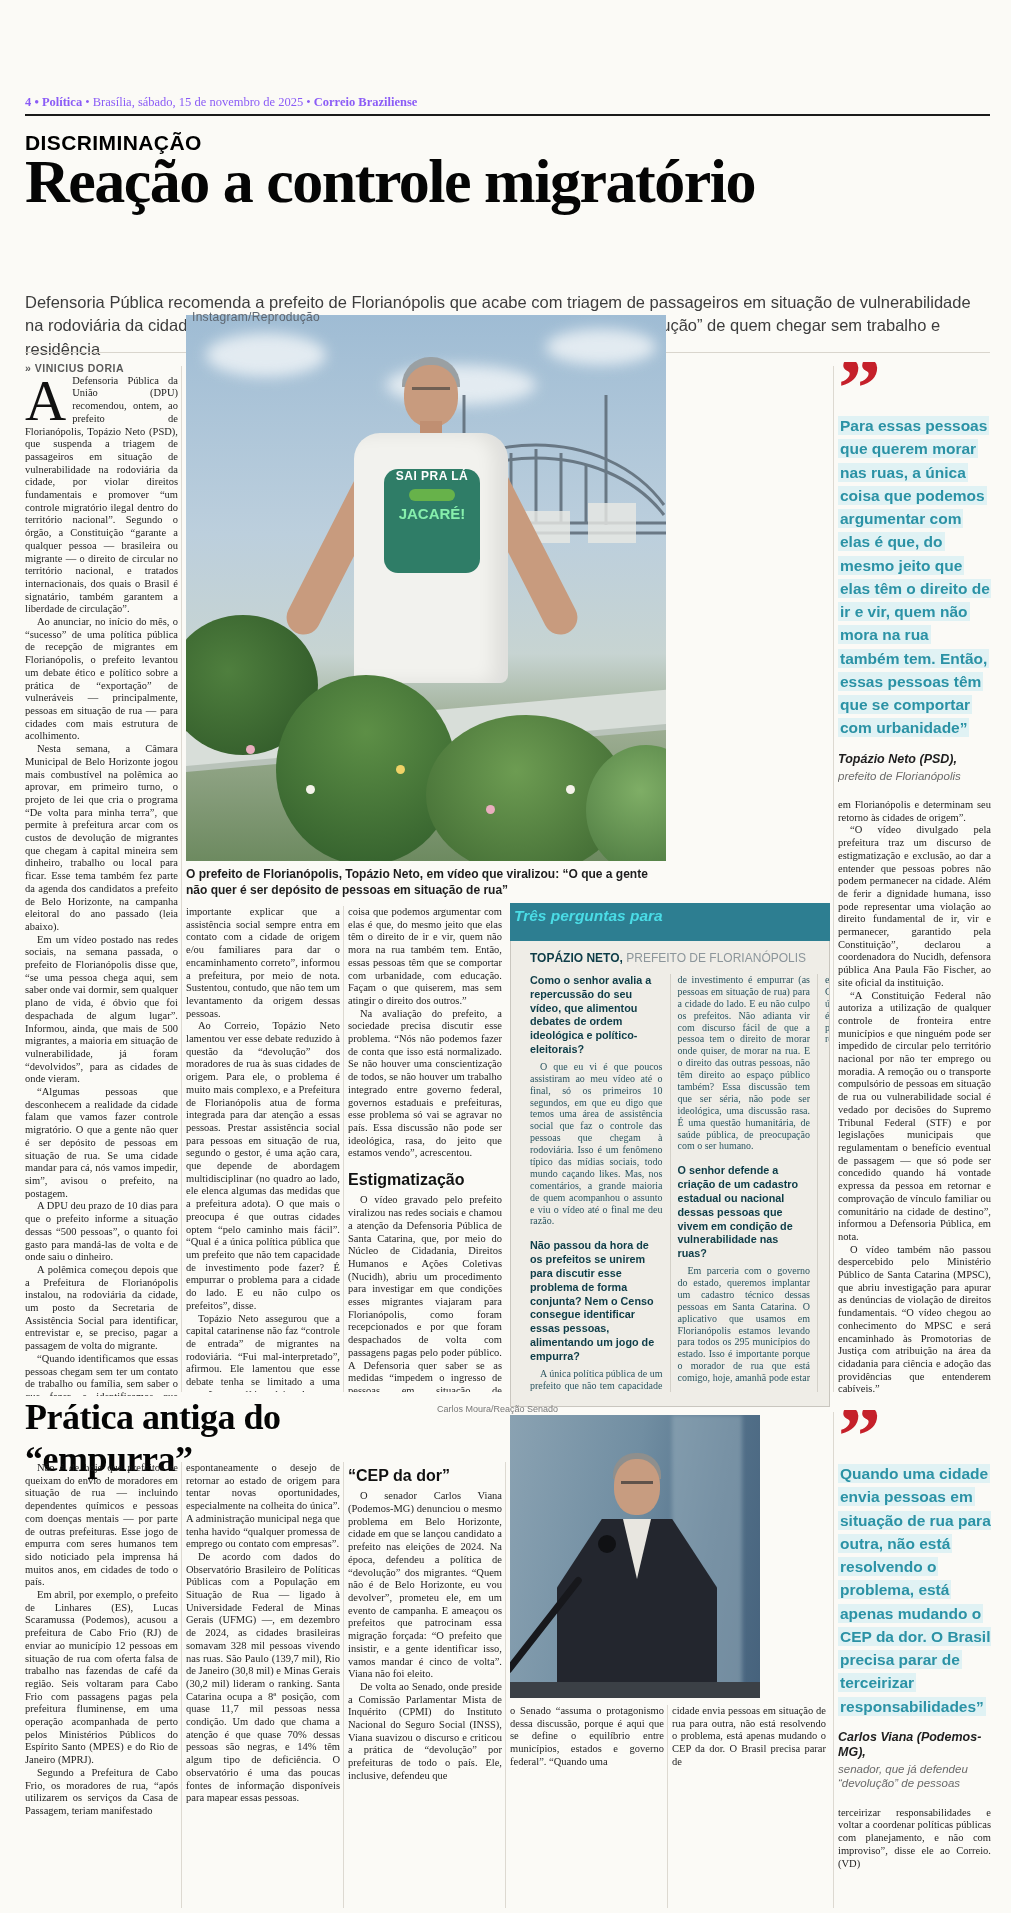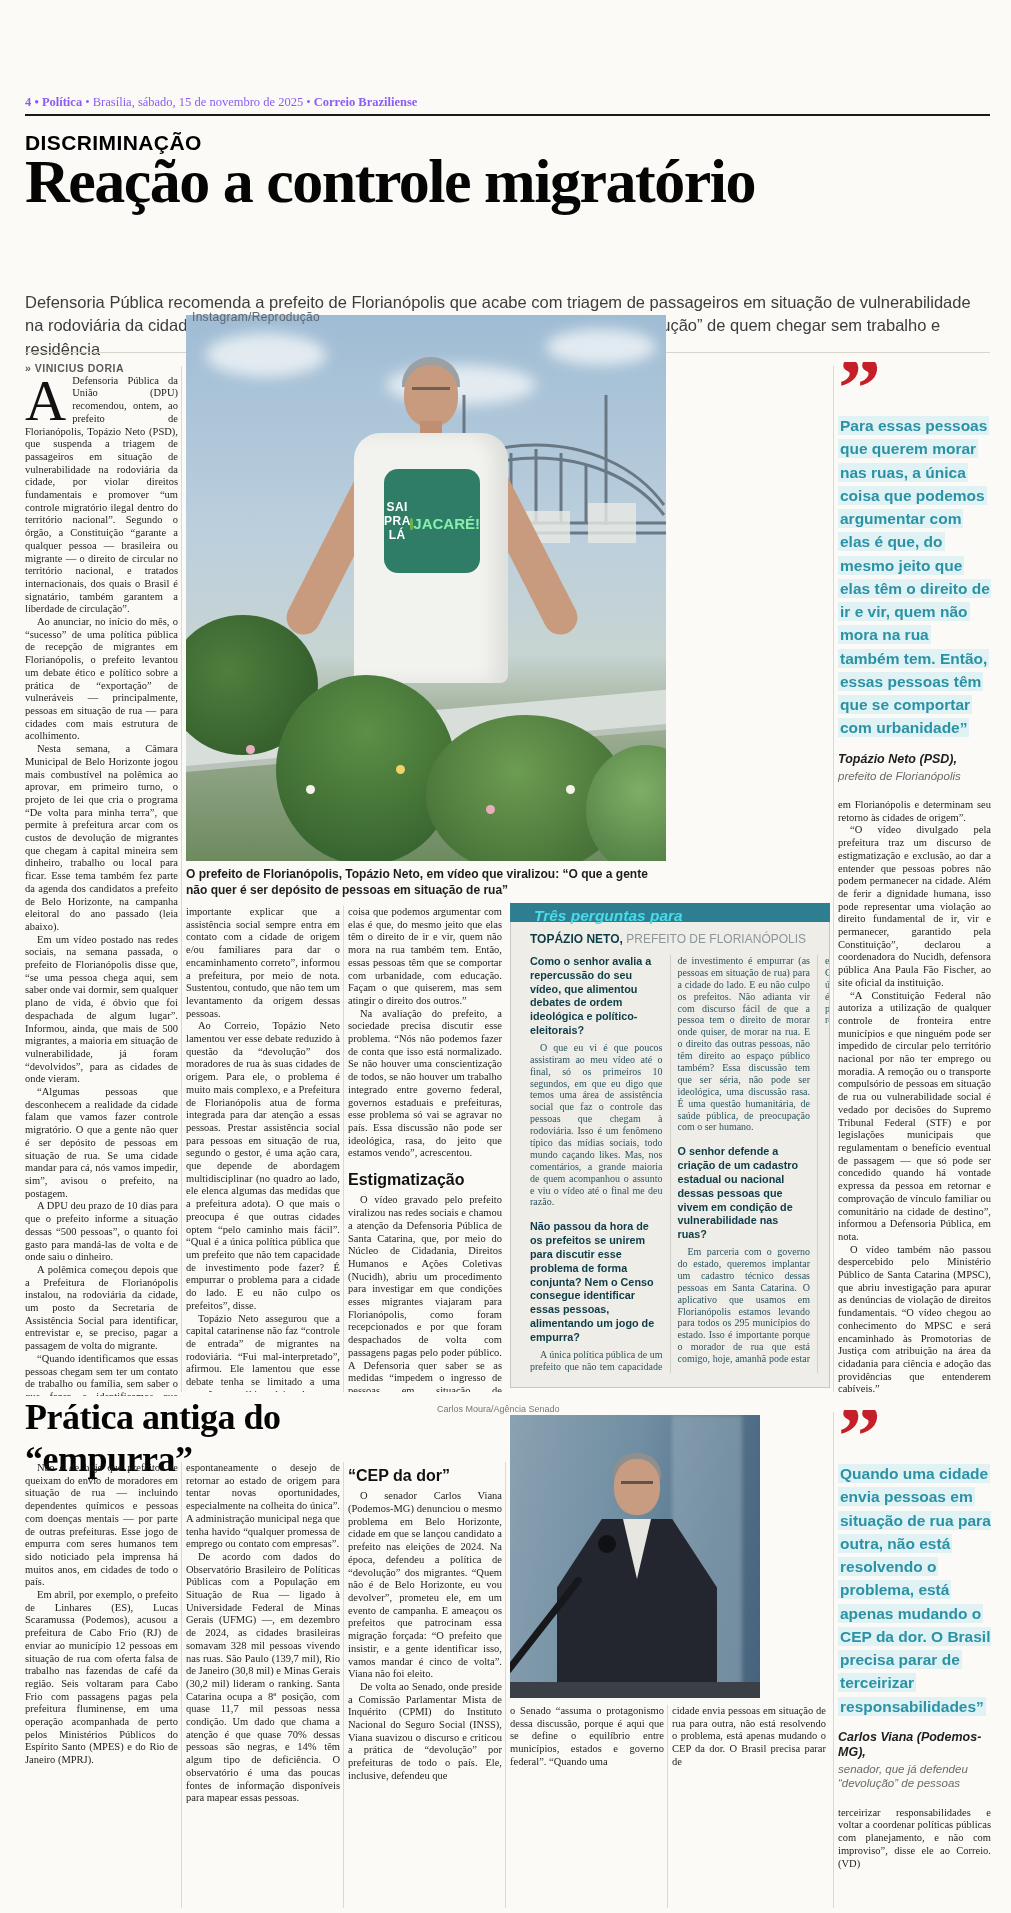--- a/index.html
+++ b/index.html
@@ -47,21 +47,21 @@
   .p1-hair{position:absolute;left:86px;top:0;width:58px;height:30px;border-radius:28px 28px 0 0;background:#9aa0a3;}
   .p1-head{position:absolute;left:88px;top:8px;width:54px;height:62px;border-radius:46%;background:#c89b7e;}
   .p1-glasses{position:absolute;left:96px;top:30px;width:38px;height:7px;border-top:3px solid #4a4642;opacity:.7;}
   .p1-neck{position:absolute;left:104px;top:64px;width:22px;height:16px;background:#c08f72;}
   .p1-shirt{position:absolute;left:38px;top:76px;width:154px;height:250px;border-radius:26px 26px 8px 8px;
             background:#f2f2ee;box-shadow:inset -14px 0 18px rgba(0,0,0,.08);}
   .p1-arm{position:absolute;top:96px;width:34px;height:190px;border-radius:18px;background:#c89b7e;}
   .p1-arm.l{left:6px;transform:rotate(27deg);}
   .p1-arm.r{right:4px;transform:rotate(-27deg);}
   .p1-badge{position:absolute;left:68px;top:112px;width:96px;height:104px;border-radius:14px;
-            background:#2f7d67;display:flex;flex-direction:row;align-items:center;justify-content:flex-start;
+            background:#2f7d67;display:flex;flex-direction:column;align-items:center;justify-content:flex-start;
             text-align:center;color:#fff;font-family:"Liberation Sans",sans-serif;font-weight:bold;}
   .p1-badge .t1{font-size:12px;letter-spacing:.5px;}
   .p1-badge .t2{font-size:15px;margin-top:4px;color:#86efac;}
   .p1-gator{width:46px;height:12px;border-radius:8px;background:#67b24a;margin-top:6px;}
   .leaf{position:absolute;border-radius:50%;}
   .flower{position:absolute;width:9px;height:9px;border-radius:50%;}
   .credit1{position:absolute;left:192px;top:310px;font-family:"Liberation Sans",sans-serif;
            font-size:12px;color:#5d6670;letter-spacing:.3px;}
   .caption1{position:absolute;left:186px;top:866px;width:480px;font-family:"Liberation Sans",sans-serif;
             font-weight:bold;font-size:12px;line-height:1.35;color:#1d1d1d;}
@@ -73,22 +73,22 @@
            line-height:1.5;color:#2b92a5;text-align:left;}
   .pq-text span{background:#e0f2f4;-webkit-box-decoration-break:clone;box-decoration-break:clone;padding:1px 2px;}
   .pq-name{font-family:"Liberation Sans",sans-serif;font-weight:bold;font-style:italic;
            font-size:12.5px;color:#1e1e1e;margin-top:12px;text-align:left;}
   .pq-role{font-family:"Liberation Sans",sans-serif;font-style:italic;font-size:11.5px;
            color:#6a6a6a;margin-top:2px;text-align:left;line-height:1.25;}
   .pq-block{margin-bottom:16px;}
 
   
   .box{position:absolute;left:510px;top:903px;width:320px;height:492px;}
-  .box-band{height:19px;background:#2d7e91;color:#4adce6;font-family:"Liberation Sans",sans-serif;
-            font-weight:bold;font-style:italic;font-size:15.5px;line-height:26px;padding-left:24px;}
+  .box-band{height:38px;background:#2d7e91;color:#4adce6;font-family:"Liberation Sans",sans-serif;
+            font-weight:bold;font-style:italic;font-size:15.5px;line-height:26px;padding-left:4px;}
   .box-body{background:#efede7;border:1px solid #c9c6bf;border-top:none;height:466px;
             padding:10px 19px;box-sizing:border-box;overflow:hidden;}
   .box-who{font-family:"Liberation Sans",sans-serif;font-size:12px;margin:0 0 9px;}
   .box-who .n{font-weight:bold;color:#0d3c47;}
   .box-who .r{color:#8c969b;}
   .box-qa{column-count:2;column-gap:15px;column-rule:1px solid #d3d0c8;height:418px;
           font-size:10px;line-height:1.19;}
   .box-qa p{margin:0;}
   .box-qa .q{font-family:"Liberation Sans",sans-serif;font-weight:bold;color:#0d3c47;
              font-size:10.8px;line-height:1.28;margin:12px 0 4px;text-align:left;}
@@ -241,32 +241,33 @@
     </div>
     <div>
         <p class="cont">em Florianópolis e determinam seu retorno às cidades de origem”.</p>
         <p class="para">“O vídeo divulgado pela prefeitura traz um discurso de estigmatização e exclusão, ao dar a entender que pessoas pobres não podem permanecer na cidade. Além de ferir a dignidade humana, isso pode representar uma violação ao direito fundamental de ir, vir e permanecer, garantido pela Constituição”, declarou a coordenadora do Nucidh, defensora pública Ana Paula Fão Fischer, ao site oficial da instituição.</p>
         <p class="para">“A Constituição Federal não autoriza a utilização de qualquer controle de fronteira entre municípios e que ninguém pode ser impedido de circular pelo território nacional por não ter emprego ou moradia. A remoção ou o transporte compulsório de pessoas em situação de rua ou vulnerabilidade social é vedado por decisões do Supremo Tribunal Federal (STF) e por legislações municipais que regulamentam o benefício eventual de passagem — que só pode ser concedido quando há vontade expressa da pessoa em retornar e comprovação de vínculo familiar ou comunitário na cidade de destino”, informou a Defensoria Pública, em nota.</p>
         <p class="para">O vídeo também não passou despercebido pelo Ministério Público de Santa Catarina (MPSC), que abriu investigação para apurar as denúncias de violação de direitos fundamentais. “O vídeo chegou ao conhecimento do MPSC e será encaminhado às Promotorias de Justiça com atribuição na área da cidadania para ciência e adoção das providências que entenderem cabíveis.”</p>
       </div>
   </div>
 
   <h2 class="headline2">Prática antiga do “empurra”</h2>
-  <div class="credit2">Carlos Moura/Agência Senado</div>
+  <div class="credit2">Carlos Moura/Reação Senado</div>
 
   <div class="vline" style="left:181px;top:1462px;height:446px;"></div>
   <div class="vline" style="left:343px;top:1462px;height:446px;"></div>
   <div class="vline" style="left:505px;top:1462px;height:446px;"></div>
   <div class="vline" style="left:667px;top:1705px;height:203px;"></div>
   <div class="vline" style="left:833px;top:1412px;height:496px;"></div>
 
   <div class="col" style="left:25px;top:1462px;width:153px;height:446px;">
     <div>
         <p class="para">Não é de hoje que prefeitos se queixam do envio de moradores em situação de rua — incluindo dependentes químicos e pessoas com doenças mentais — por parte de outras prefeituras. Esse jogo de empurra com seres humanos tem sido noticiado pela imprensa há muitos anos, em cidades de todo o país.</p>
         <p class="para">Em abril, por exemplo, o prefeito de Linhares (ES), Lucas Scaramussa (Podemos), acusou a prefeitura de Cabo Frio (RJ) de enviar ao município 12 pessoas em situação de rua com oferta falsa de trabalho nas fazendas de café da região. Seis voltaram para Cabo Frio com passagens pagas pela prefeitura fluminense, em uma operação acompanhada de perto pelos Ministérios Públicos do Espírito Santo (MPES) e do Rio de Janeiro (MPRJ).</p>
+        <p class="para">Segundo a Prefeitura de Cabo Frio, os moradores de rua, “após utilizarem os serviços da Casa de Passagem, teriam manifestado</p>
       </div>
   </div>
   <div class="col" style="left:186px;top:1462px;width:154px;height:446px;">
     <div>
         <p class="cont">espontaneamente o desejo de retornar ao estado de origem para tentar novas oportunidades, especialmente na colheita do única”. A administração municipal nega que tenha havido “qualquer promessa de emprego ou contato com empresas”.</p>
         <p class="para">De acordo com dados do Observatório Brasileiro de Políticas Públicas com a População em Situação de Rua — ligado à Universidade Federal de Minas Gerais (UFMG) —, em dezembro de 2024, as cidades brasileiras somavam 328 mil pessoas vivendo nas ruas. São Paulo (139,7 mil), Rio de Janeiro (30,8 mil) e Minas Gerais (30,2 mil) lideram o ranking. Santa Catarina ocupa a 8ª posição, com quase 11,7 mil pessoas nessa condição. Um dado que chama a atenção é que quase 70% dessas pessoas são negras, e 14% têm algum tipo de deficiência. O observatório é uma das poucas fontes de informação disponíveis para mapear essas pessoas.</p>
       </div>
   </div>
   <div class="col" style="left:348px;top:1456px;width:154px;height:452px;">
     <div>

